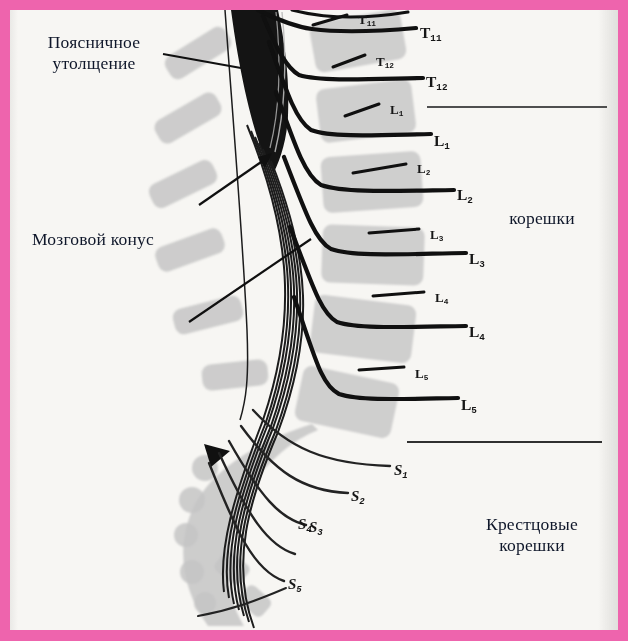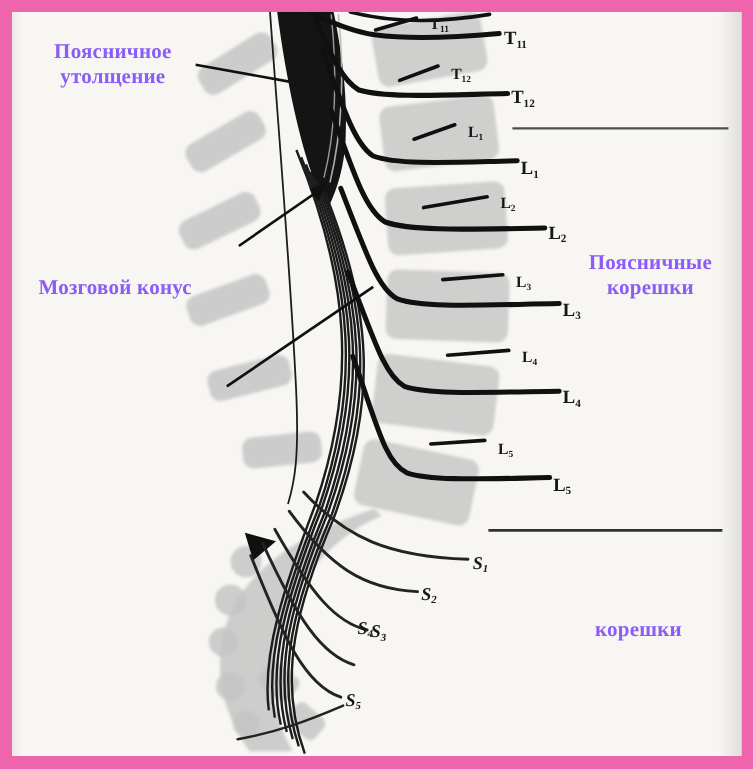--- a/index.html
+++ b/index.html
@@ -25,29 +25,29 @@
     pointer-events:none;
   }
   .scan-shadow-left{
     position:absolute; top:0; left:0; width:8px; height:100%;
     background:linear-gradient(to left, rgba(60,60,60,0), rgba(60,60,60,0.07));
     pointer-events:none;
   }
   svg.art{position:absolute;left:0;top:0;width:608px;height:620px;}
   .ann{
     position:absolute;
-    color:#8b5cf6;
-    font-weight:700;
+    color:#0f172a;
+    font-weight:400;
     line-height:1.22;
     white-space:nowrap;
   }
   .ann.block{white-space:normal;text-align:center;}
   .big{font-size:17.5px;letter-spacing:.2px;}
   .rlabel{position:absolute;color:#161616;font-weight:700;}
-  .rlabel sub{font-size:.60em;vertical-align:-0.32em;letter-spacing:0;}
+  .rlabel sub{font-size:.60em;vertical-align:-0.32em;letter-spacing:0;font-family:Liberation Mono, monospace;}
   .rlabel.inner{font-size:13px;}
   .rlabel.outer{font-size:15.5px;}
   .rlabel.sacral{font-size:15px;font-style:italic;}
 </style>
 </head>
 <body>
 
 <div class="frame">
   <div class="canvas">
 
@@ -151,25 +151,25 @@
 
     <div class="ann block big" style="left:18px;top:22px;width:132px;">
       <div>Поясничное</div>
       <div>утолщение</div>
     </div>
 
     <div class="ann big" style="left:22px;top:188px;margin-top:31px;">Мозговой конус</div>
 
 
     <div class="ann block big" style="left:462px;top:198px;width:140px;">
-      <div>Поясничные</div>
       <div>корешки</div>
     </div>
 
     <div class="ann block big" style="left:446px;top:504px;width:152px;">
+      <div>Крестцовые</div>
       <div>корешки</div>
     </div>
 
     <div class="rlabel inner" style="left:348px;top:2px;"><span>T</span><sub>11</sub></div>
     <div class="rlabel inner" style="left:366px;top:44px;"><span>T</span><sub>12</sub></div>
     <div class="rlabel inner" style="left:380px;top:92px;"><span>L</span><sub>1</sub></div>
     <div class="rlabel inner" style="left:407px;top:151px;"><span>L</span><sub>2</sub></div>
     <div class="rlabel inner" style="left:420px;top:217px;"><span>L</span><sub>3</sub></div>
     <div class="rlabel inner" style="left:425px;top:280px;"><span>L</span><sub>4</sub></div>
     <div class="rlabel inner" style="left:405px;top:356px;"><span>L</span><sub>5</sub></div>

